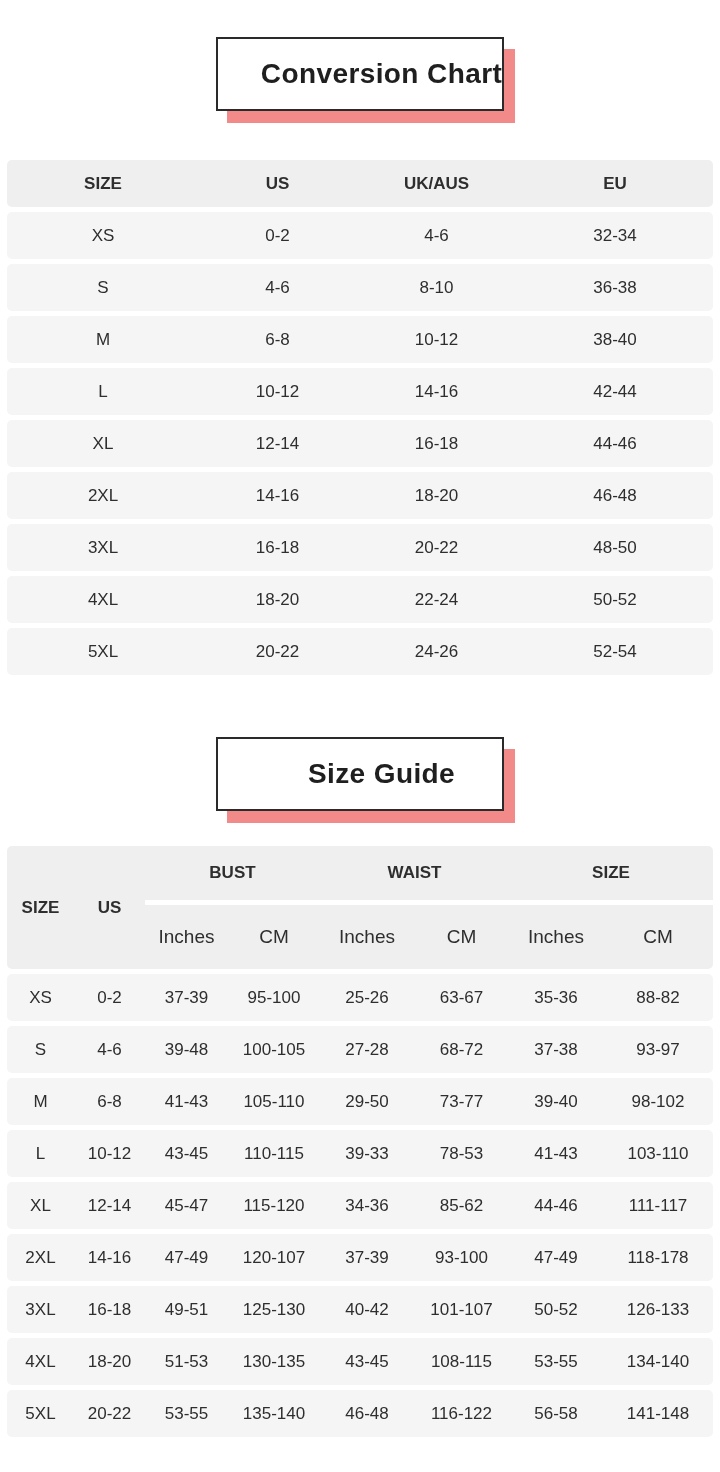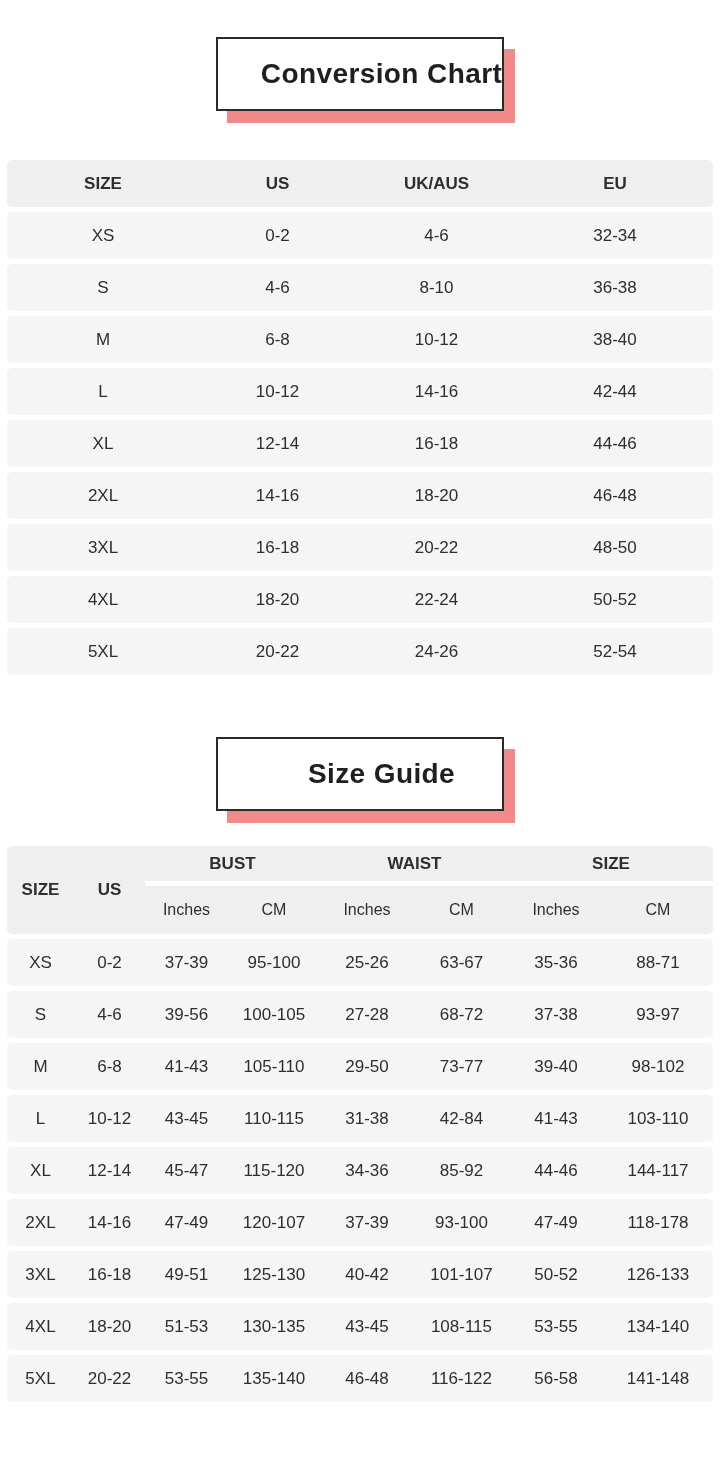--- a/index.html
+++ b/index.html
@@ -65,25 +65,25 @@
     text-align: center;
   }
   #conversion-table thead th { height: 47px; }
   #conversion-table thead th:first-child { border-radius: 5px 0 0 5px; }
   #conversion-table thead th:last-child  { border-radius: 0 5px 5px 0; }
 
   tbody td:first-child { border-radius: 5px 0 0 5px; }
   tbody td:last-child  { border-radius: 0 5px 5px 0; }
 
   
-  #guide-table thead tr.group-row th { height: 35px; }
+  #guide-table thead tr.group-row th { height: 54px; }
   #guide-table thead tr.sub-row th {
-    height: 48px;
+    height: 64px;
     font-weight: 400;
-    font-size: 16px;
+    font-size: 19px;
   }
   #guide-table thead th.span-head {
     border-radius: 5px 0 0 5px;
   }
   #guide-table thead th.span-head + th.span-head { border-radius: 0; }
   #guide-table thead th.group-last { border-top-right-radius: 5px; }
   #guide-table thead tr.sub-row th:last-child { border-bottom-right-radius: 5px; }
 </style>
 </head>
 <body>
@@ -202,26 +202,26 @@
     </thead>
     <tbody id="guide-body">
         <tr>
           <td>XS</td>
           <td>0-2</td>
           <td>37-39</td>
           <td>95-100</td>
           <td>25-26</td>
           <td>63-67</td>
           <td>35-36</td>
-          <td>88-71</td>
+          <td>88-82</td>
         </tr>
         <tr>
           <td>S</td>
           <td>4-6</td>
-          <td>39-56</td>
+          <td>39-48</td>
           <td>100-105</td>
           <td>27-28</td>
           <td>68-72</td>
           <td>37-38</td>
           <td>93-97</td>
         </tr>
         <tr>
           <td>M</td>
           <td>6-8</td>
           <td>41-43</td>
@@ -229,34 +229,34 @@
           <td>29-50</td>
           <td>73-77</td>
           <td>39-40</td>
           <td>98-102</td>
         </tr>
         <tr>
           <td>L</td>
           <td>10-12</td>
           <td>43-45</td>
           <td>110-115</td>
-          <td>31-38</td>
-          <td>42-84</td>
+          <td>39-33</td>
+          <td>78-53</td>
           <td>41-43</td>
           <td>103-110</td>
         </tr>
         <tr>
           <td>XL</td>
           <td>12-14</td>
           <td>45-47</td>
           <td>115-120</td>
           <td>34-36</td>
-          <td>85-92</td>
+          <td>85-62</td>
           <td>44-46</td>
-          <td>144-117</td>
+          <td>111-117</td>
         </tr>
         <tr>
           <td>2XL</td>
           <td>14-16</td>
           <td>47-49</td>
           <td>120-107</td>
           <td>37-39</td>
           <td>93-100</td>
           <td>47-49</td>
           <td>118-178</td>

